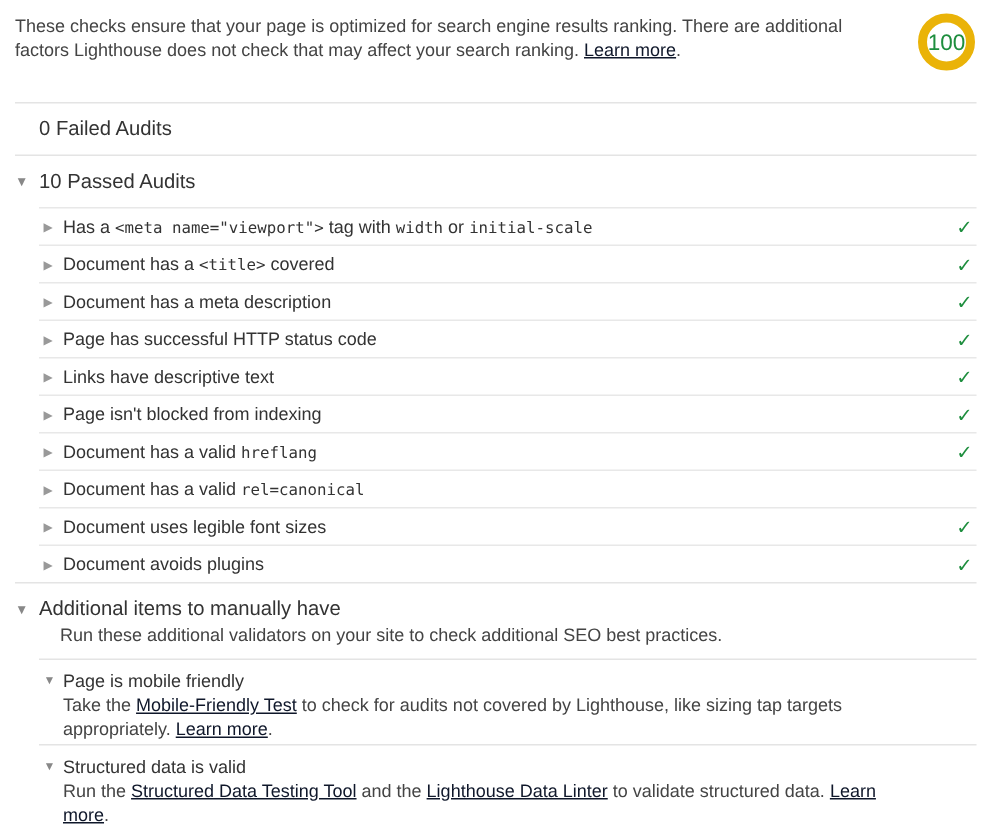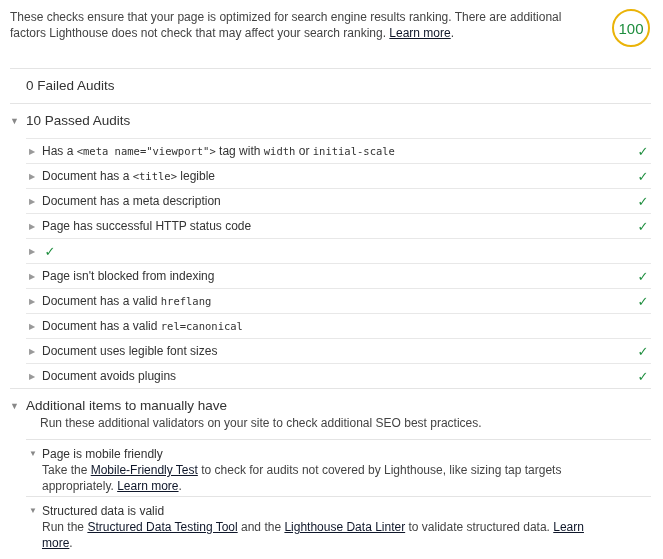--- a/index.html
+++ b/index.html
@@ -6,21 +6,21 @@
   html, body { width: 663px; height: 559px; background: #ffffff; overflow: hidden; }
   body { font-family: "Liberation Sans", sans-serif; color: #212121; font-size: 12px; position: relative; }
   a { color: #1a0dab; color: #0b57d0; text-decoration: underline; }
   .link { color: #0f172a; text-decoration: underline; cursor: pointer; }
   .mono { font-family: "DejaVu Sans Mono", monospace; font-size: 10.5px; color: #333; }
 
   .header { position: absolute; left: 10px; top: 8px; width: 580px; }
   .title { font-size: 16px; color: #212121; line-height: 20px; }
   .desc { font-size: 12px; color: #444; line-height: 16px; margin-top: 1px; }
 
-  .score { position: absolute; left: 612px; top: 9px; width: 38px; height: 38px; border: 2px solid #eab308; border-radius: 50%;
+  .score { position: absolute; left: 612px; top: 9px; width: 38px; height: 38px; border: 6px solid #eab308; border-radius: 50%;
            display: flex; align-items: center; justify-content: center; color: #1e8e3e; font-size: 15px; }
 
   .divider { position: absolute; height: 1px; background: #e4e4e4; }
 
   .group-head { position: absolute; left: 10px; font-size: 13.5px; color: #333; display: flex; align-items: center; }
   .group-head .tri { width: 16px; color: #888; font-size: 9px; }
   .group-head .nottri { width: 16px; }
 
   .audit { position: absolute; left: 26px; width: 625px; height: 25px; display: flex; align-items: center; border-top: 1px solid #e8e8e8; }
   .audit .arrow { width: 16px; padding-left: 3px; color: #999; font-size: 8px; }
@@ -53,35 +53,36 @@
 </div>
 
 <div id="audit-list">
     <div class="audit" style="top: 138px;">
       <span class="arrow">▶</span>
       <span class="label"><span>Has a </span><span class="mono">&lt;meta name="viewport"&gt;</span><span> tag with </span><span class="mono">width</span><span> or </span><span class="mono">initial-scale</span></span>
       <span class="check">✓</span>
     </div>
     <div class="audit" style="top: 163px;">
       <span class="arrow">▶</span>
-      <span class="label"><span>Document has a </span><span class="mono">&lt;title&gt;</span><span> legible</span></span>
+      <span class="label"><span>Document has a </span><span class="mono">&lt;title&gt;</span><span> covered</span></span>
       <span class="check">✓</span>
     </div>
     <div class="audit" style="top: 188px;">
       <span class="arrow">▶</span>
       <span class="label"><span>Document has a meta description</span></span>
       <span class="check">✓</span>
     </div>
     <div class="audit" style="top: 213px;">
       <span class="arrow">▶</span>
       <span class="label"><span>Page has successful HTTP status code</span></span>
       <span class="check">✓</span>
     </div>
     <div class="audit" style="top: 238px;">
       <span class="arrow">▶</span>
+      <span class="label"><span>Links have descriptive text</span></span>
       <span class="check">✓</span>
     </div>
     <div class="audit" style="top: 263px;">
       <span class="arrow">▶</span>
       <span class="label"><span>Page isn't blocked from indexing</span></span>
       <span class="check">✓</span>
     </div>
     <div class="audit" style="top: 288px;">
       <span class="arrow">▶</span>
       <span class="label"><span>Document has a valid </span><span class="mono">hreflang</span></span>

